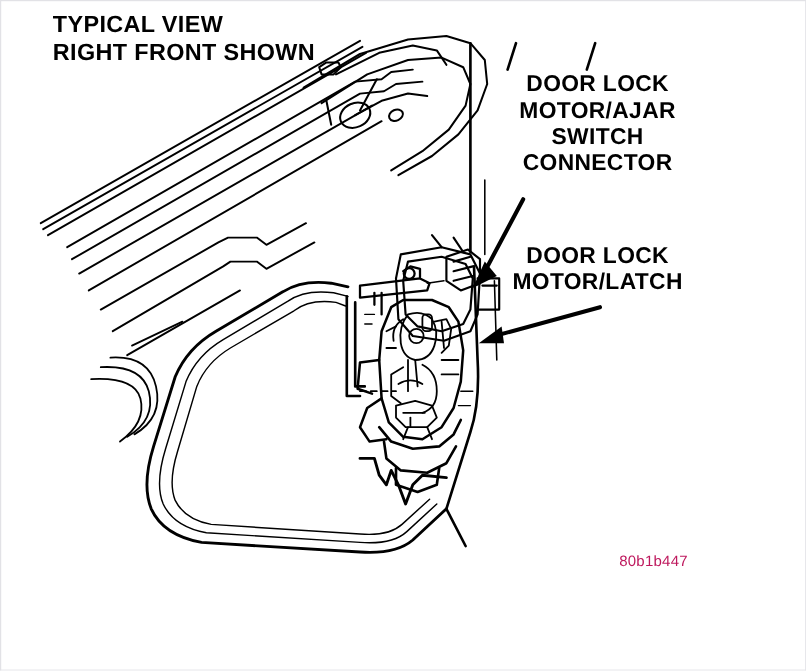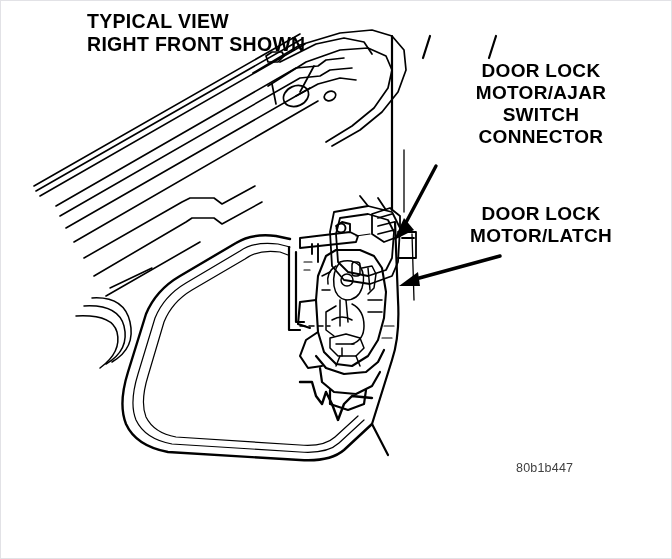--- a/index.html
+++ b/index.html
@@ -23,21 +23,20 @@
     height: 559px;
   }
   .label-block {
     position: absolute;
     font-family: "Liberation Sans", sans-serif;
     font-weight: bold;
     color: #000000;
     letter-spacing: 0.3px;
     line-height: 1.16;
     white-space: pre;
-    margin-left: 43px;
   }
   #title-label {
     left: 44px;
     top: 10px;
     font-size: 19.5px;
     text-align: left;
   }
   #connector-label {
     left: 408px;
     top: 60px;
@@ -52,21 +51,21 @@
     font-size: 19px;
     text-align: center;
   }
   #figure-id {
     position: absolute;
     left: 516px;
     top: 461px;
     font-family: "Liberation Sans", sans-serif;
     font-size: 12.5px;
     font-weight: normal;
-    color: #404040;
+    color: #be185d;
     letter-spacing: 0.2px;
     white-space: pre;
   }
   .edge-line {
     position: absolute;
     background: #e2e2e6;
   }
   #edge-top { left: 0; top: 0; width: 672px; height: 1px; }
   #edge-bottom { left: 0; top: 558px; width: 672px; height: 1px; }
   #edge-left { left: 0; top: 0; width: 1px; height: 559px; }

